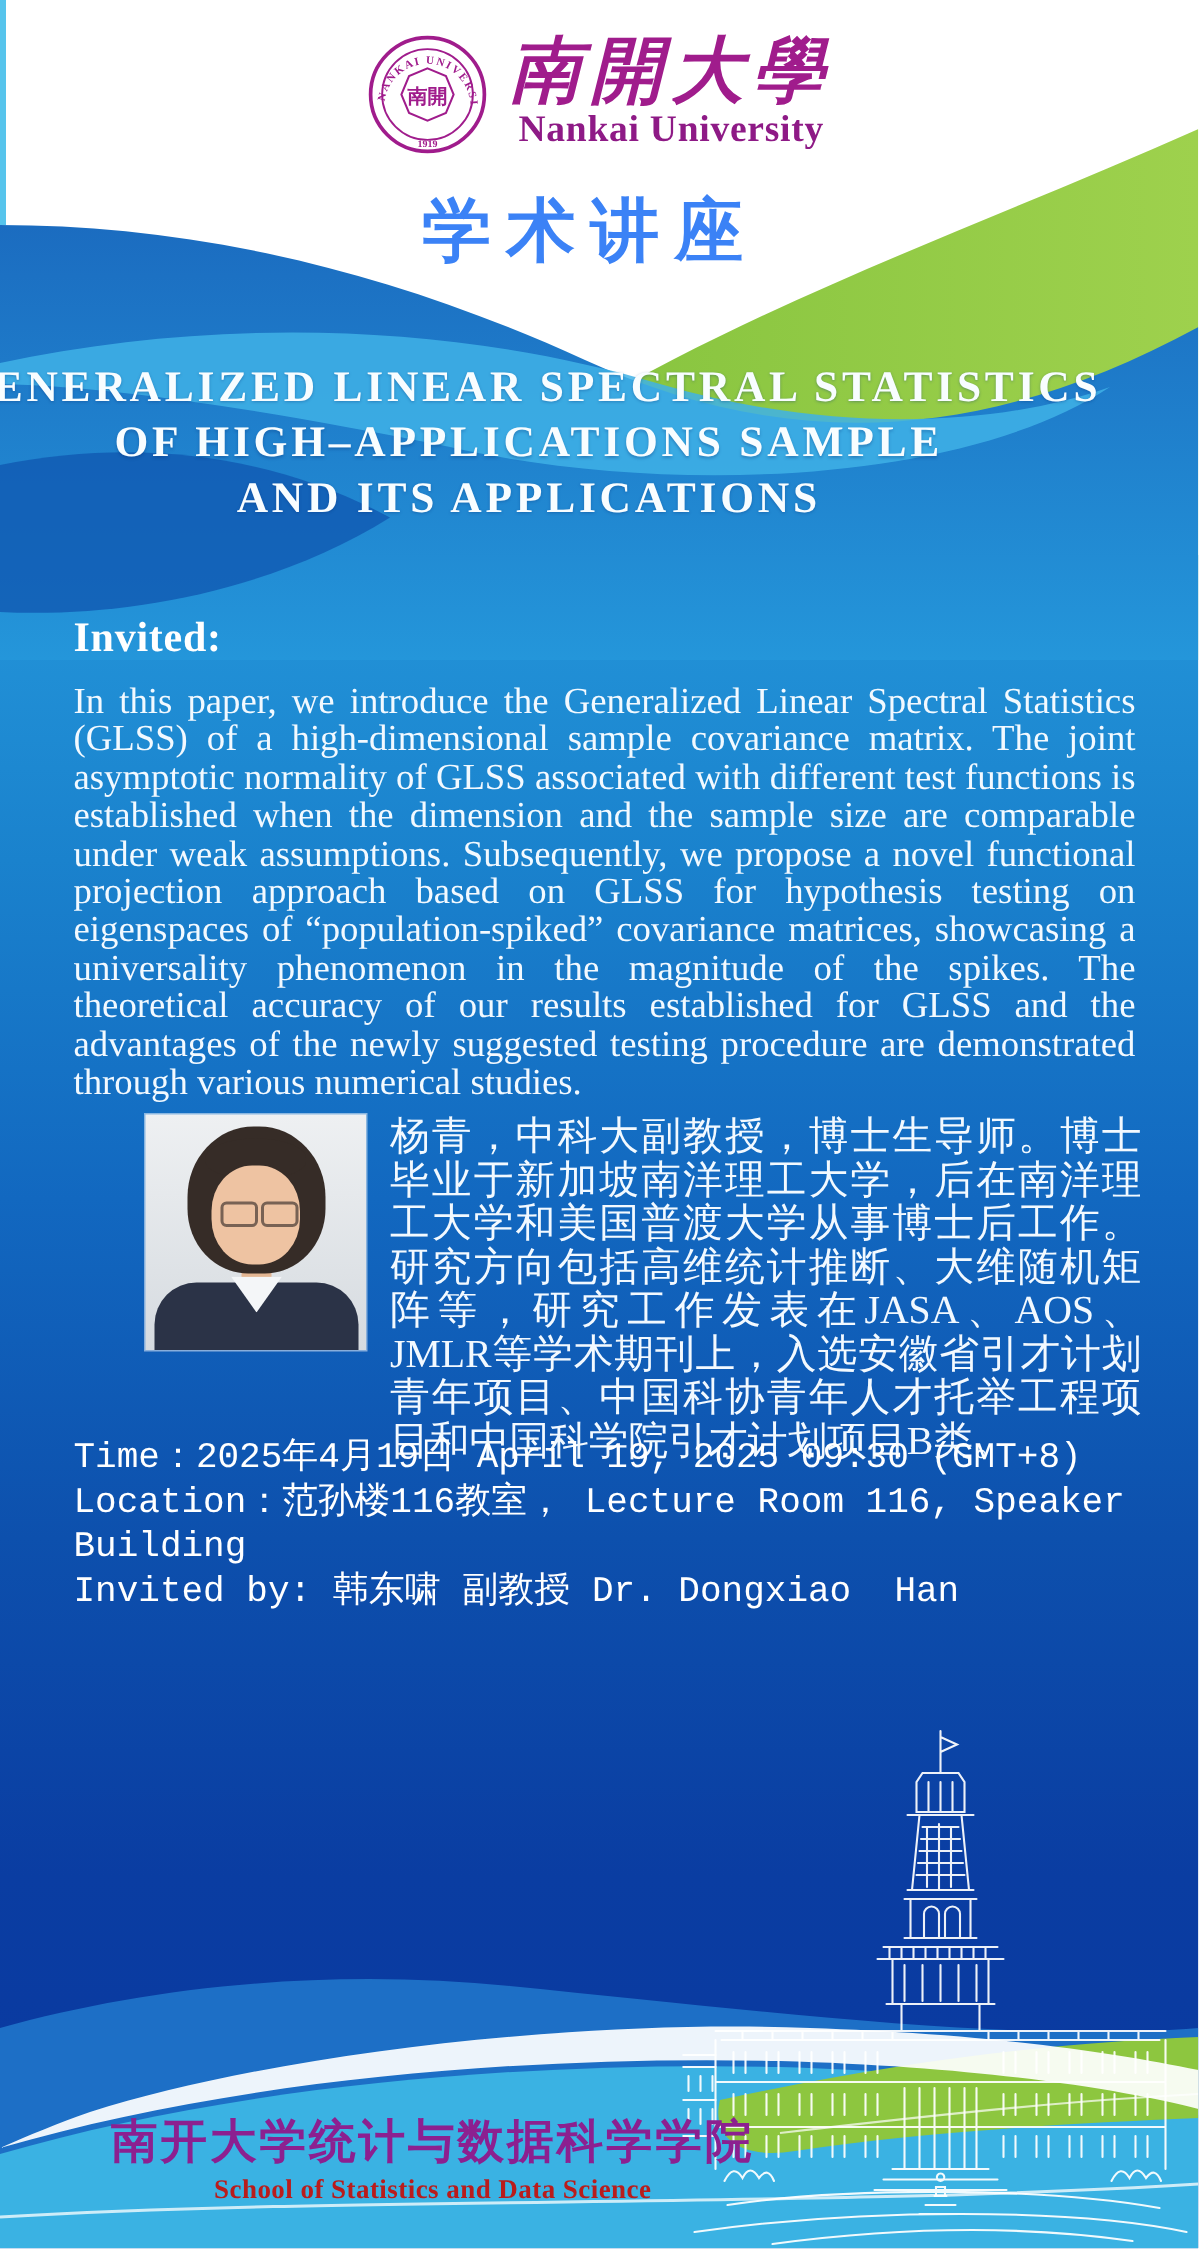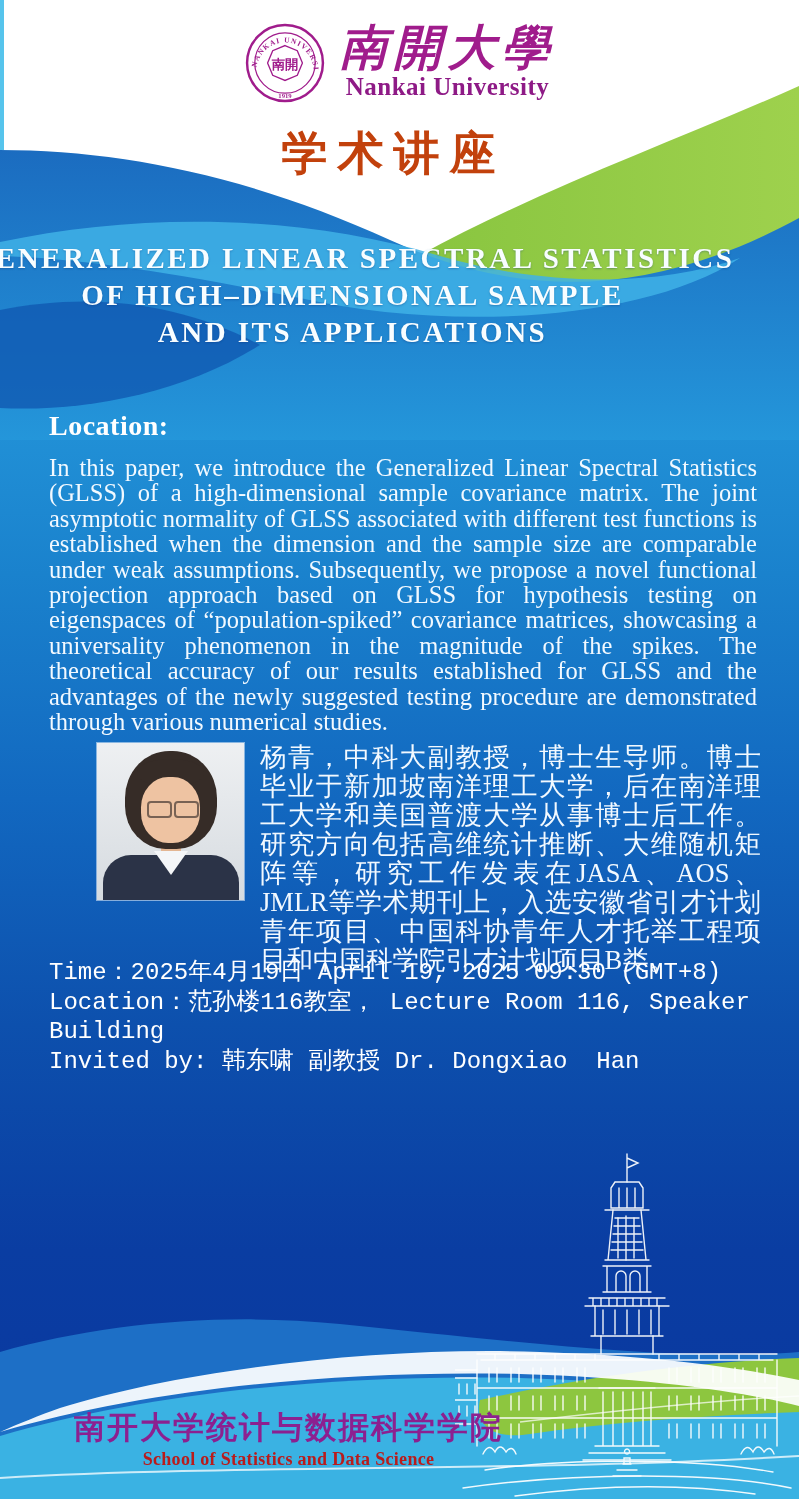--- a/index.html
+++ b/index.html
@@ -15,21 +15,21 @@
   .left-accent{position:absolute;left:0;top:0;width:4px;height:150px;background:#56c4ec;z-index:5;}
 
   
   .logo-row{position:absolute;left:0;top:22px;width:799px;display:flex;justify-content:center;
             align-items:flex-start;gap:14px;z-index:6;}
   .seal{width:82px;height:82px;flex:0 0 auto;}
   .logo-text{display:flex;flex-direction:column;align-items:center;justify-content:center;}
   .calligraphy{font-size:48px;font-weight:900;font-style:italic;color:#a01c8c;letter-spacing:6px;line-height:52px;}
   .uni-en{font-size:25px;font-weight:bold;color:#8e1a86;letter-spacing:0.5px;line-height:26px;margin-top:0px;}
   .series-title{position:absolute;left:0;top:122px;width:787px;text-align:center;z-index:6;
-    font-size:46px;font-weight:900;color:#c2410c;letter-spacing:10px;line-height:64px;
+    font-size:46px;font-weight:900;color:#3b82f6;letter-spacing:10px;line-height:64px;
     font-family:"Liberation Serif","DejaVu Serif",serif;}
 
   
   .lecture-title{position:absolute;left:0;top:240px;width:705px;z-index:6;display:flex;
     flex-direction:column;align-items:center;}
   .title-line{font-size:29px;font-weight:bold;color:#f8fdff;letter-spacing:2.5px;line-height:37px;
     text-shadow:0 1px 2px rgba(10,50,120,.35);white-space:nowrap;}
 
   
   .abstract{position:absolute;left:49px;top:410px;width:708px;z-index:6;color:#ffffff;}
@@ -137,26 +137,26 @@
     <div class="logo-text">
       <div class="calligraphy">南開大學</div>
       <div class="uni-en">Nankai University</div>
     </div>
   </div>
 
   <div class="series-title">学术讲座</div>
 
   <div class="lecture-title">
     <div class="title-line">GENERALIZED LINEAR SPECTRAL STATISTICS</div>
-    <div class="title-line">OF HIGH–DIMENSIONAL SAMPLE</div>
+    <div class="title-line">OF HIGH–APPLICATIONS SAMPLE</div>
     <div class="title-line">AND ITS APPLICATIONS</div>
   </div>
 
   <div class="abstract">
-    <div class="sec-heading">Location:</div>
+    <div class="sec-heading">Invited:</div>
     <div class="abstract-text">In this paper, we introduce the Generalized Linear Spectral Statistics (GLSS) of a high-dimensional sample covariance matrix. The joint asymptotic normality of GLSS associated with different test functions is established when the dimension and the sample size are comparable under weak assumptions. Subsequently, we propose a novel functional projection approach based on GLSS for hypothesis testing on eigenspaces of “population-spiked” covariance matrices, showcasing a universality phenomenon in the magnitude of the spikes. The theoretical accuracy of our results established for GLSS and the advantages of the newly suggested testing procedure are demonstrated through various numerical studies.</div>
   </div>
 
   <div class="speaker">
     <div class="speaker-row">
       <div class="photo">
         <div class="neck"></div>
         <div class="sweater"></div>
         <div class="collar"></div>
         <div class="face"></div>

